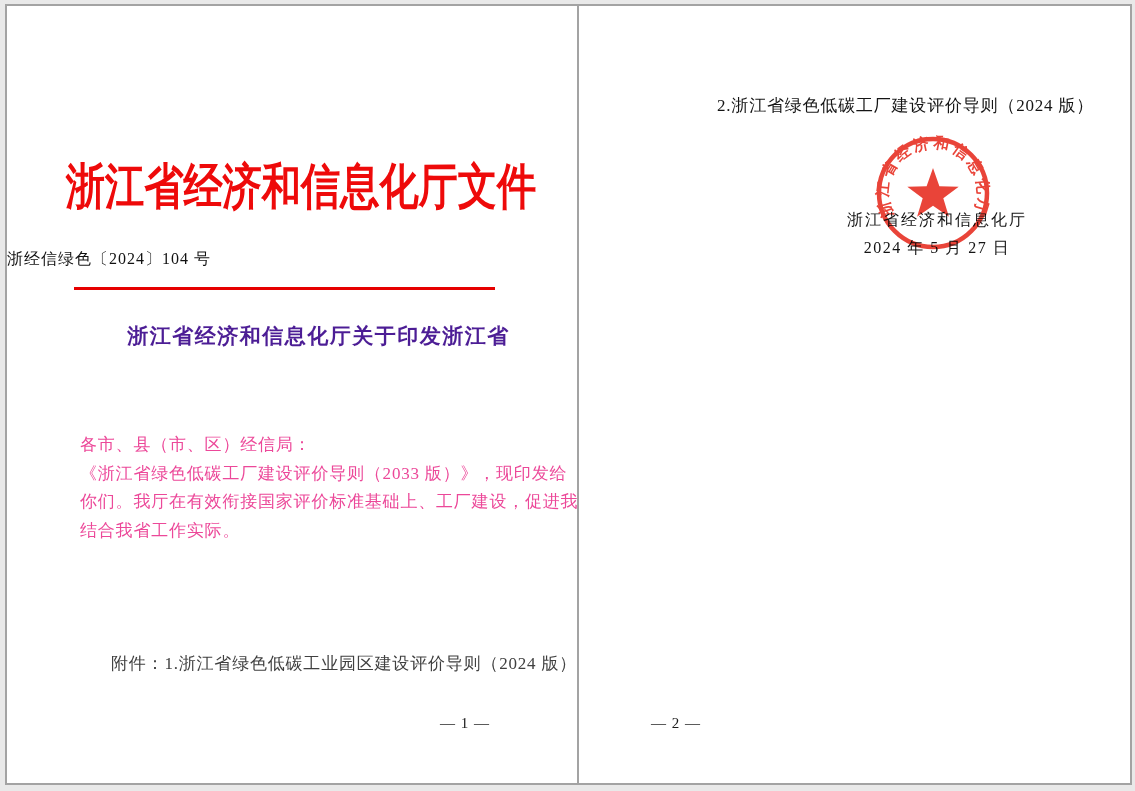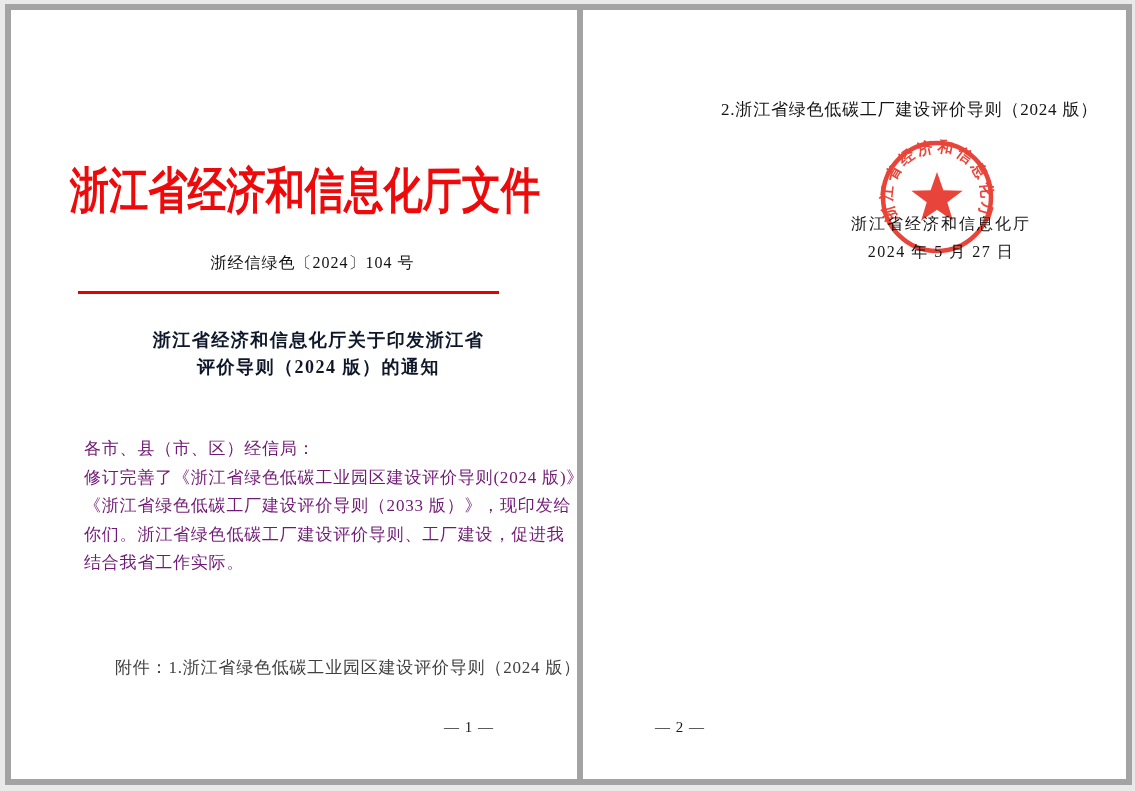--- a/index.html
+++ b/index.html
@@ -8,59 +8,58 @@
     background: #e9e9e9;
     font-family: "Liberation Serif", "DejaVu Serif", serif;
     overflow: hidden;
     position: relative;
   }
   .page {
     position: absolute;
     top: 4px;
     height: 781px;
     background: #ffffff;
-    border: 6px solid #a3a3a3;
+    border: 2px solid #a3a3a3;
   }
   .page-left  { left: 5px;   width: 579px; }
   .page-right { left: 577px; width: 555px; }
 
   
   .letterhead {
     position: absolute; top: 150px; left: 0; width: 100%;
     text-align: center; line-height: 62px;
     color: #ee0a0a; font-weight: bold; white-space: nowrap;
   }
   .letterhead .squeeze {
     display: inline-block;
     font-size: 49px;
     transform: scaleX(0.80);
     transform-origin: 50% 50%;
     letter-spacing: 0px;
   }
   .doc-number {
     position: absolute; top: 243px; left: 0; width: 100%;
-    text-align: center; font-size: 16px; letter-spacing: 1px;
+    text-align: left; font-size: 16px; letter-spacing: 1px;
     color: #111;
-    padding-left: 36px;
   }
   .red-rule {
     position: absolute; top: 281px; left: 67px;
     width: 421px; height: 3px; background: #e60000;
   }
   .notice-title {
     position: absolute; top: 317px; left: 0; width: 100%;
-    text-align: center; font-weight: bold; color: #0f172a;
-    font-size: 18px; line-height: 26.5px; letter-spacing: 1.5px;
+    text-align: center; font-weight: bold; color: #4c1d95;
+    font-size: 21px; line-height: 26.5px; letter-spacing: 1.5px;
     white-space: nowrap;
     padding-left: 48px;
   }
   .body-block {
     position: absolute; top: 425px; left: 73px; width: 460px;
     font-size: 17px; line-height: 28.5px; letter-spacing: 0.8px;
-    color: #701a75; white-space: nowrap;
+    color: #ec4899; white-space: nowrap;
   }
   .body-block .indent { padding-left: 35px; }
   .attachment-line {
     position: absolute; top: 646px; left: 104px;
     font-size: 17px; letter-spacing: 0.8px; color: #404040;
     white-space: nowrap;
   }
   .page-num {
     position: absolute; top: 709px;
     width: 90px; text-align: center;
@@ -106,28 +105,26 @@
     <div class="letterhead">
       <span class="squeeze">浙江省经济和信息化厅文件</span>
     </div>
 
     <div class="doc-number">浙经信绿色〔2024〕104 号</div>
 
     <div class="red-rule"></div>
 
     <div class="notice-title">
       <div>浙江省经济和信息化厅关于印发浙江省</div>
-      <div>评价导则（2024 版）的通知</div>
     </div>
 
     <div class="body-block">
       <div>各市、县（市、区）经信局：</div>
-      <div>修订完善了《浙江省绿色低碳工业园区建设评价导则(2024 版)》</div>
       <div>《浙江省绿色低碳工厂建设评价导则（2033 版）》，现印发给</div>
-      <div>你们。浙江省绿色低碳工厂建设评价导则、工厂建设，促进我</div>
+      <div>你们。我厅在有效衔接国家评价标准基础上、工厂建设，促进我</div>
       <div>结合我省工作实际。</div>
     </div>
 
     <div class="attachment-line">附件：1.浙江省绿色低碳工业园区建设评价导则（2024 版）</div>
 
     <div class="page-num page-num-1">— 1 —</div>
   </div>
 
   <div class="page page-right">
 

